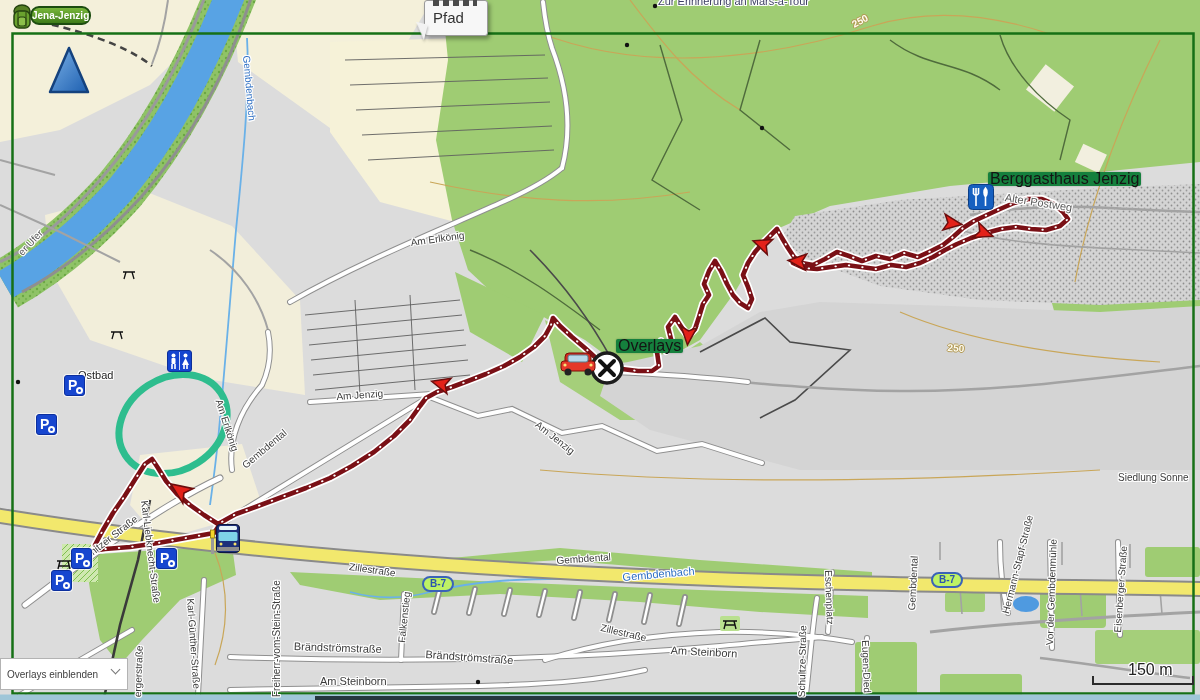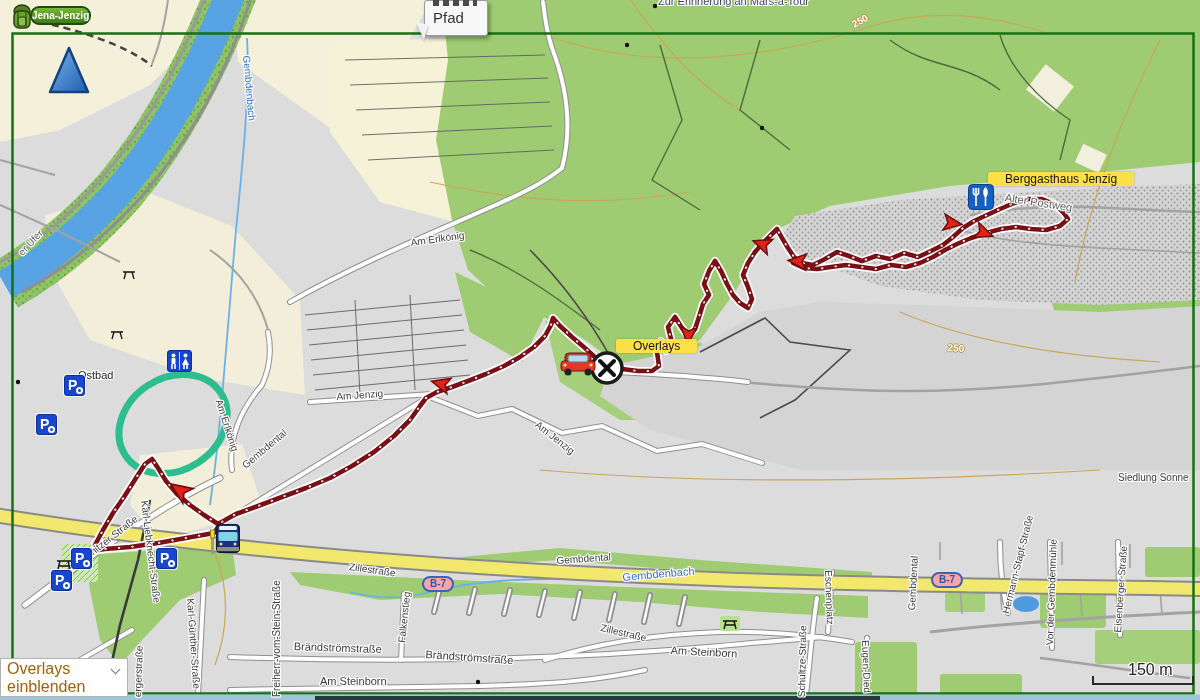--- a/index.html
+++ b/index.html
@@ -9,37 +9,37 @@
   .lbl{position:absolute;z-index:3;font:10px "Liberation Sans",sans-serif;color:#3c3c3c;
        white-space:nowrap;transform-origin:0 0;pointer-events:none;}
   .halo{text-shadow:-1px 0 0 #fff,1px 0 0 #fff,0 -1px 0 #fff,0 1px 0 #fff,
         -1px -1px 0 #fff,1px 1px 0 #fff,-1px 1px 0 #fff,1px -1px 0 #fff;}
   .big{font-size:11px;}
   .water{color:#2e6fc3;}
   .gray{color:#5a5a5a;}
   .pathname{color:#3d3f63;font-size:11px;}
   .contour{color:#fffdf2;font-size:10px;font-weight:bold;
        text-shadow:-1px 0 0 #b39a55,1px 0 0 #b39a55,0 -1px 0 #b39a55,0 1px 0 #b39a55;}
-  .poi-box{position:absolute;z-index:4;background:#fde047;color:#141414;font-size:12px;
-       padding:0 17px;line-height:14px;border-radius:2px;box-shadow:0 0 2px rgba(0,0,0,.3);white-space:nowrap;}
-  .b7{position:absolute;z-index:4;width:28px;height:12px;background:#fca5a5;border:2px solid #3a63b8;
+  .poi-box{position:absolute;z-index:4;background:#15803d;color:#141414;font-size:16px;
+       padding:0 2px;line-height:14px;border-radius:2px;box-shadow:0 0 2px rgba(0,0,0,.3);white-space:nowrap;}
+  .b7{position:absolute;z-index:4;width:28px;height:12px;background:#bef264;border:2px solid #3a63b8;
       border-radius:8px;color:#2b55ae;font:bold 10px/12px "Liberation Sans",sans-serif;text-align:center;}
   .pill{position:absolute;left:30px;top:6px;z-index:6;height:13px;padding:1px 0;
       background:linear-gradient(#79b73c,#3f7c19);border:2px solid #1d4d10;border-radius:9px;
       color:#fff;font:bold 10px/13px "Liberation Sans",sans-serif;}
   .tooltip{position:absolute;left:424px;top:0;z-index:6;width:62px;height:34px;background:#f7f7f7;
       border:1px solid #9a9a9a;border-radius:3px;box-shadow:2px 3px 4px rgba(0,0,0,.35);}
   .tooltip .cut{position:absolute;left:8px;top:-1px;width:44px;height:6px;overflow:hidden;
       background:repeating-linear-gradient(90deg,#4a4a4a 0 6px,transparent 6px 10px);}
   .tooltip .txt{position:absolute;left:8px;top:8px;font-size:15px;color:#333;}
   .tooltip .tail{position:absolute;left:-11px;top:22px;width:0;height:0;
       border-top:16px solid #f2f2f2;border-left:12px solid transparent;transform:rotate(14deg);
       filter:drop-shadow(1px 2px 1px rgba(0,0,0,.25));}
-  .dropdown{position:absolute;left:0;top:658px;z-index:6;width:128px;height:39px;background:#fff;
-      border:1px solid #b3b3b3;display:flex;align-items:center;font-size:16px;color:#a16207;padding-left:6px;box-sizing:border-box;}
+  .dropdown{position:absolute;left:0;top:658px;z-index:6;width:128px;height:32px;background:#fff;
+      border:1px solid #b3b3b3;display:flex;align-items:center;font-size:10px;color:#404040;padding-left:6px;box-sizing:border-box;}
   .dropdown .chev{position:absolute;right:8px;top:7px;width:6px;height:6px;
       border-right:1.5px solid #777;border-bottom:1.5px solid #777;transform:rotate(45deg);}
   .scalebar{position:absolute;left:1092px;top:676px;z-index:4;width:98px;height:7px;
       border-left:2px solid #2b2b2b;border-right:2px solid #2b2b2b;border-bottom:2px solid #2b2b2b;}
   .scaletxt{position:absolute;left:1128px;top:661px;z-index:4;font-size:16px;color:#222;}
   .pico{position:absolute;z-index:4;width:19px;height:19px;background:#1746cf;border:1px solid #0c2f9e;
       border-radius:3px;box-shadow:0 0 0 1px rgba(255,255,255,.7);}
   .pico .pletter{position:absolute;left:3px;top:0px;color:#fff;font:bold 14px/19px "Liberation Sans",sans-serif;}
   .pico .psub{position:absolute;right:1px;bottom:1px;width:7px;height:7px;background:#fff;border-radius:50%;}
   .pico .psub:after{content:"";position:absolute;left:2px;top:2px;width:3px;height:3px;background:#1746cf;border-radius:50%;}

